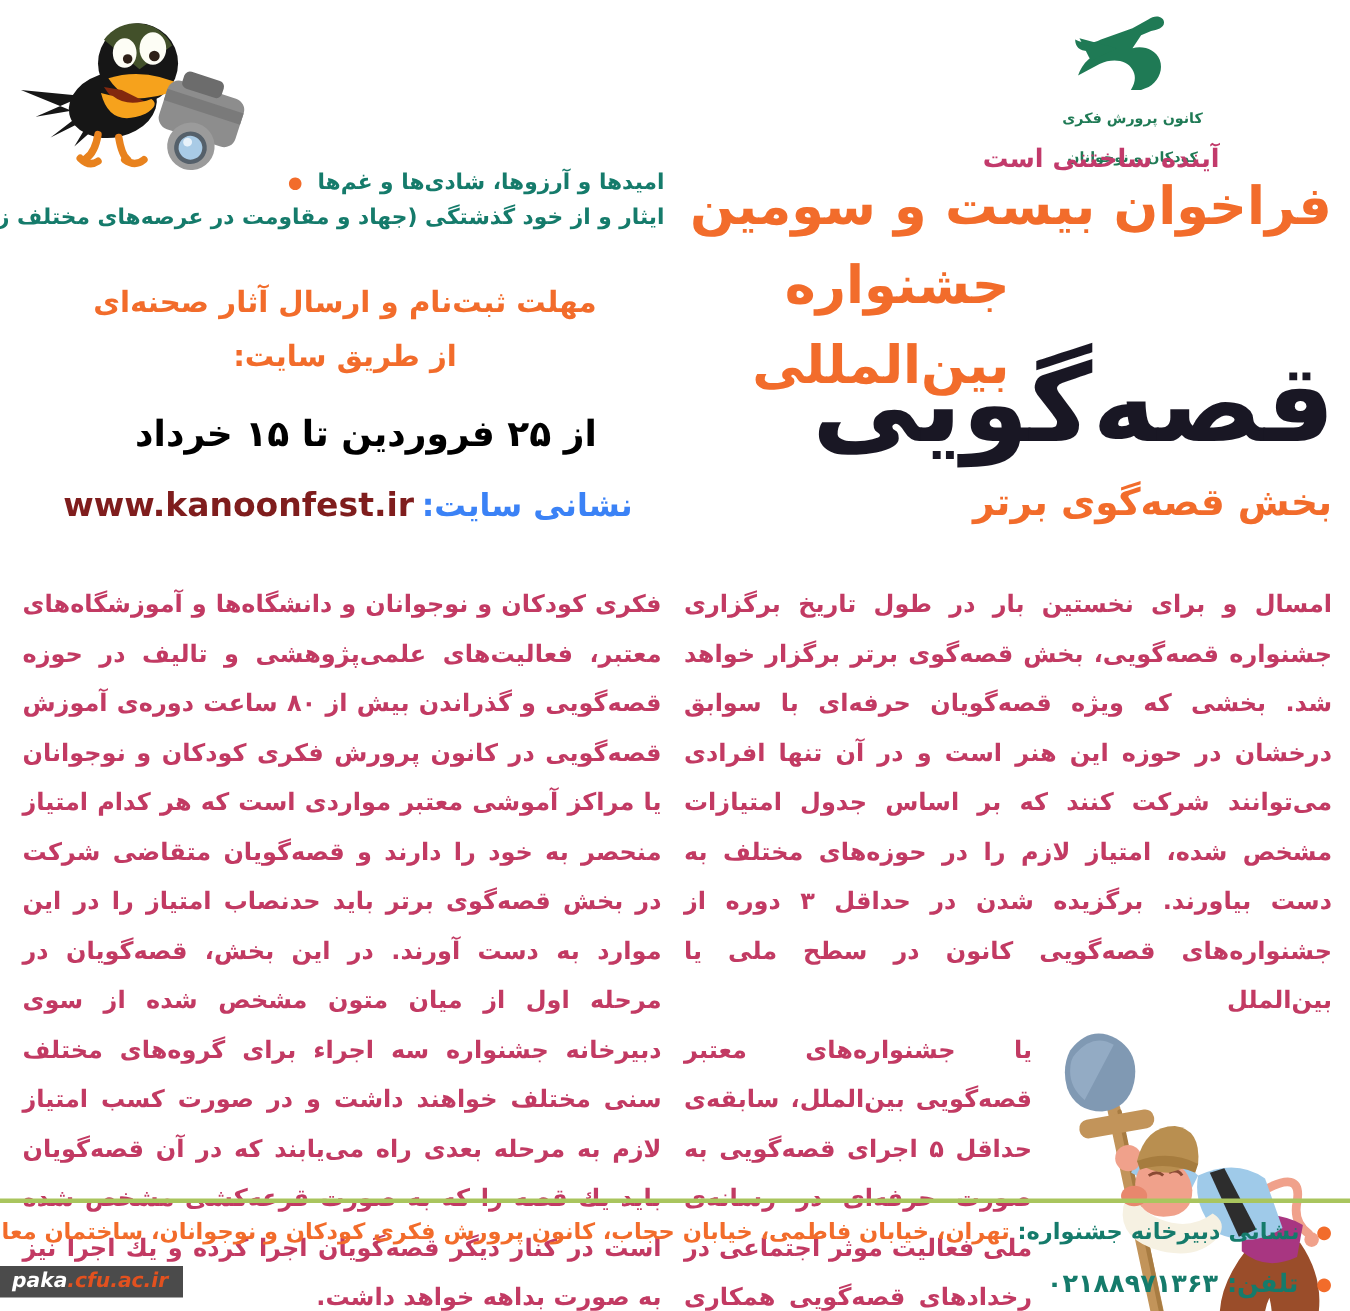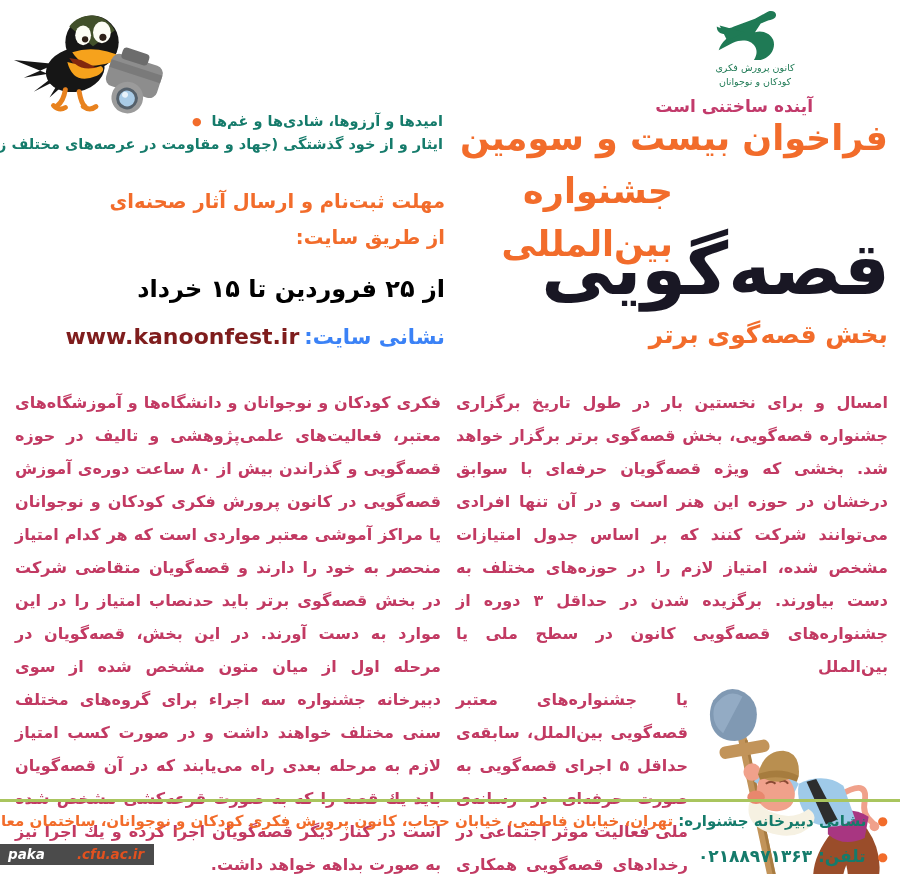--- a/index.html
+++ b/index.html
@@ -21,34 +21,34 @@
     color:#f26c2b;font-size:22px;font-weight:800;white-space:nowrap;
   }
   .themes-list{position:absolute;top:110px;left:15px;width:428px;}
   .theme-item{
     direction:rtl;text-align:right;
     color:#157b6b;font-size:14.5px;font-weight:700;line-height:23px;
     white-space:nowrap;
   }
   .theme-item .dot{color:#f26c2b;font-size:11px;vertical-align:1px;padding-right:5px;}
   
-  .registration{position:absolute;top:184px;left:15px;width:430px;text-align:right;direction:rtl;}
+  .registration{position:absolute;top:184px;left:15px;width:430px;text-align:center;direction:rtl;}
   .reg-line{color:#f26c2b;font-size:19.5px;font-weight:800;line-height:36px;}
   .reg-date{color:#000000;font-size:24px;font-weight:800;margin-top:16px;margin-left:28px;line-height:34px;}
   .reg-site{margin-top:14px;line-height:34px;}
   .reg-site .lbl{color:#3b82f6;font-size:21px;font-weight:800;}
   .reg-site .url{
     color:#7f1d1d;font-size:22px;font-weight:800;
     direction:ltr;unicode-bidi:embed;display:inline-block;margin-left:4px;
     cursor:pointer;
   }
   
   .logo{position:absolute;left:703px;top:10px;width:104px;text-align:center;}
   .logo svg{width:86px;height:50px;display:block;margin:0 auto;}
-  .logo-caption{color:#1f7a55;font-size:9.5px;font-weight:400;line-height:12px;margin-top:2px;}
+  .logo-caption{color:#1f7a55;font-size:9.5px;font-weight:700;line-height:12px;margin-top:14px;}
   
   .slogan{position:absolute;top:96px;right:87px;color:#c23a6b;font-size:17px;font-weight:800;white-space:nowrap;}
   .t1{position:absolute;top:118px;right:12px;color:#f26c2b;font-size:35px;font-weight:800;white-space:nowrap;}
   .t2{position:absolute;top:171px;right:227px;color:#f26c2b;font-size:35px;font-weight:800;white-space:nowrap;}
   .t3{position:absolute;top:224px;right:227px;color:#f26c2b;font-size:35px;font-weight:800;white-space:nowrap;text-align:center;}
   .tmain{
     position:absolute;top:214px;right:10px;
     color:#191724;font-size:72px;font-weight:800;line-height:110px;white-space:nowrap;
   }
   .tsub{position:absolute;top:320px;right:12px;color:#f26c2b;font-size:25px;font-weight:800;white-space:nowrap;}
@@ -73,21 +73,21 @@
   .f-phone .lbl{color:#157b6b;}
   .f-phone .num{color:#157b6b;letter-spacing:3px;}
   
   .watermark{
     position:absolute;left:0;top:844px;
     background:#4b4b4b;padding:2px 10px 3px 8px;
     font-style:italic;font-weight:800;font-size:13.5px;
     direction:ltr;cursor:pointer;
   }
   .watermark .wb{color:#ffffff;}
-  .watermark .wd{color:#e2511f;padding-left:32px;}
+  .watermark .wd{color:#e2511f;}
 </style>
 </head>
 <body>
 
 <div class="poster">
 
   <svg class="crow" viewBox="0 0 170 112" aria-hidden="true">
     <path d="M4,52 L46,56 L14,70 L50,64 L24,84 L52,70 L40,90 L58,74 Z" fill="#161616"></path>
     <ellipse cx="66" cy="62" rx="30" ry="22" fill="#161616" transform="rotate(-12 66 62)"></ellipse>
     <circle cx="83" cy="34" r="27" fill="#161616"></circle>

